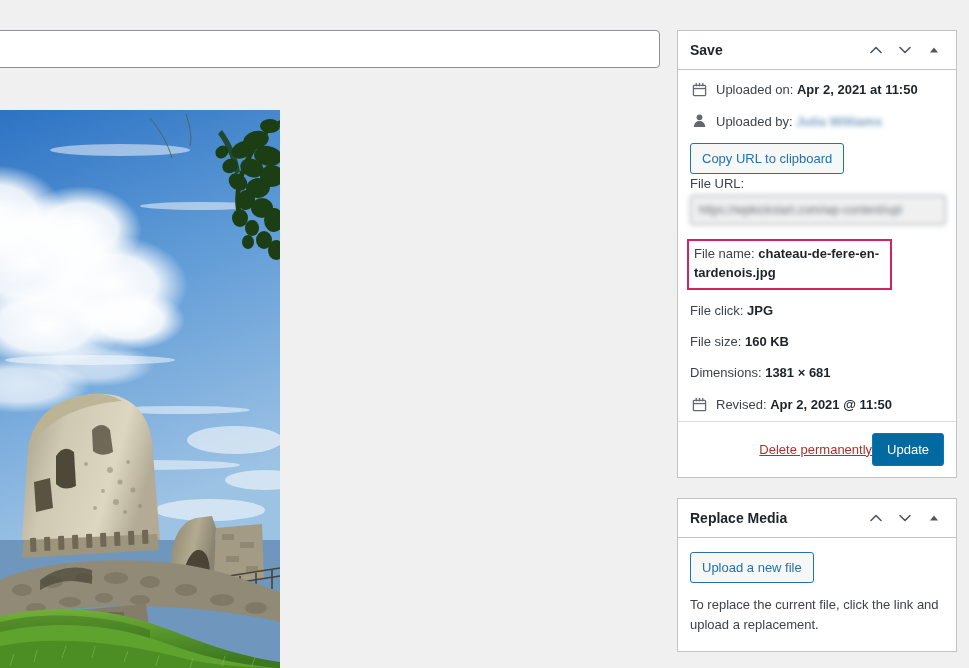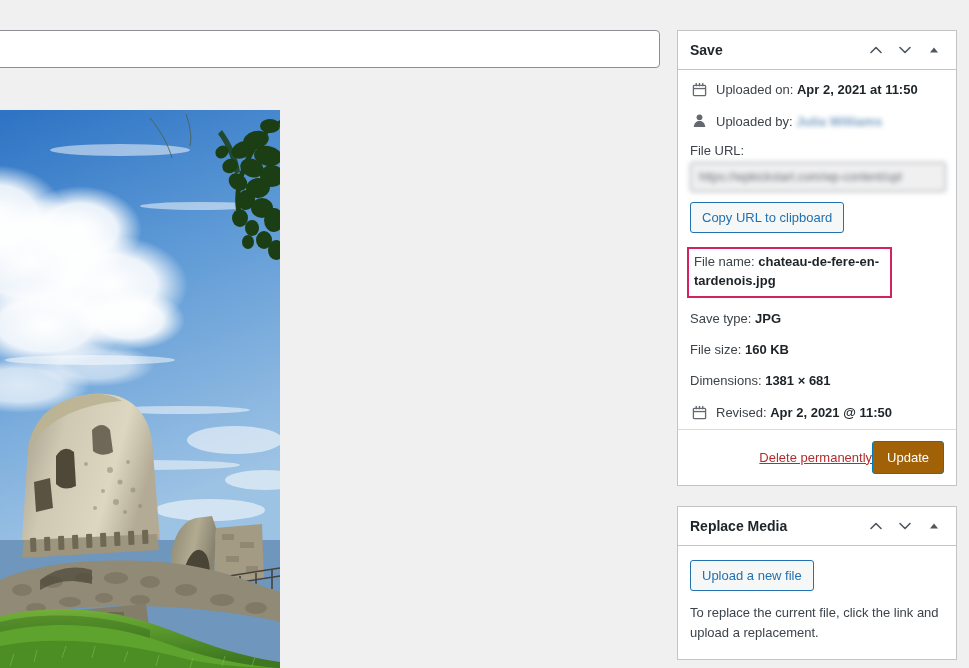--- a/index.html
+++ b/index.html
@@ -204,21 +204,21 @@
     padding: 11px 12px;
     margin-top: 4px;
   }
   #delete-permanently {
     color: #b32d2e;
     text-decoration: underline;
     font-size: 13px;
     cursor: pointer;
   }
   #update-button {
-    background: #a16207;
+    background: #0369a1;
     border: 1px solid #007cba;
     border-radius: 3px;
     color: #ffffff;
     font-family: "Liberation Sans", sans-serif;
     font-size: 13px;
     line-height: 1;
     padding: 9px 14px;
     cursor: pointer;
   }
 
@@ -474,36 +474,36 @@
       <div class="meta-row">
         <span class="meta-icon">
           <svg width="15" height="15" viewBox="0 0 16 16">
             <circle cx="8" cy="4.6" r="3.1" fill="#646970"></circle>
             <path d="M1.8 15 C2.2 10.4 5 8.4 8 8.4 C11 8.4 13.8 10.4 14.2 15 Z" fill="#646970"></path>
           </svg>
         </span>
         <span class="meta-text"><span>Uploaded by:</span> <span class="redacted">Julia Williams</span></span>
       </div>
 
+      <div style="margin-bottom:2px;">
+        <span class="button-secondary">Copy URL to clipboard</span>
+      </div>
+
       <div id="file-url-wrap">
         <div class="field-label">File URL:</div>
         <input id="file-url-input" type="text" readonly="" value="https://wpkickstart.com/wp-content/upl" style="">
       </div>
 
-      <div style="margin-bottom:2px;">
-        <span class="button-secondary">Copy URL to clipboard</span>
-      </div>
-
       <div id="file-name-row">
         <span>File name:</span>
         <span class="meta-strong">chateau-de-fere-en-tardenois.jpg</span>
       </div>
 
       <div class="plain-row">
-        <span>Save type:</span>
+        <span>File click:</span>
         <span class="meta-strong">JPG</span>
       </div>
 
       <div class="plain-row">
         <span>File size:</span>
         <span class="meta-strong">160 KB</span>
       </div>
 
       <div class="plain-row">
         <span>Dimensions:</span>

